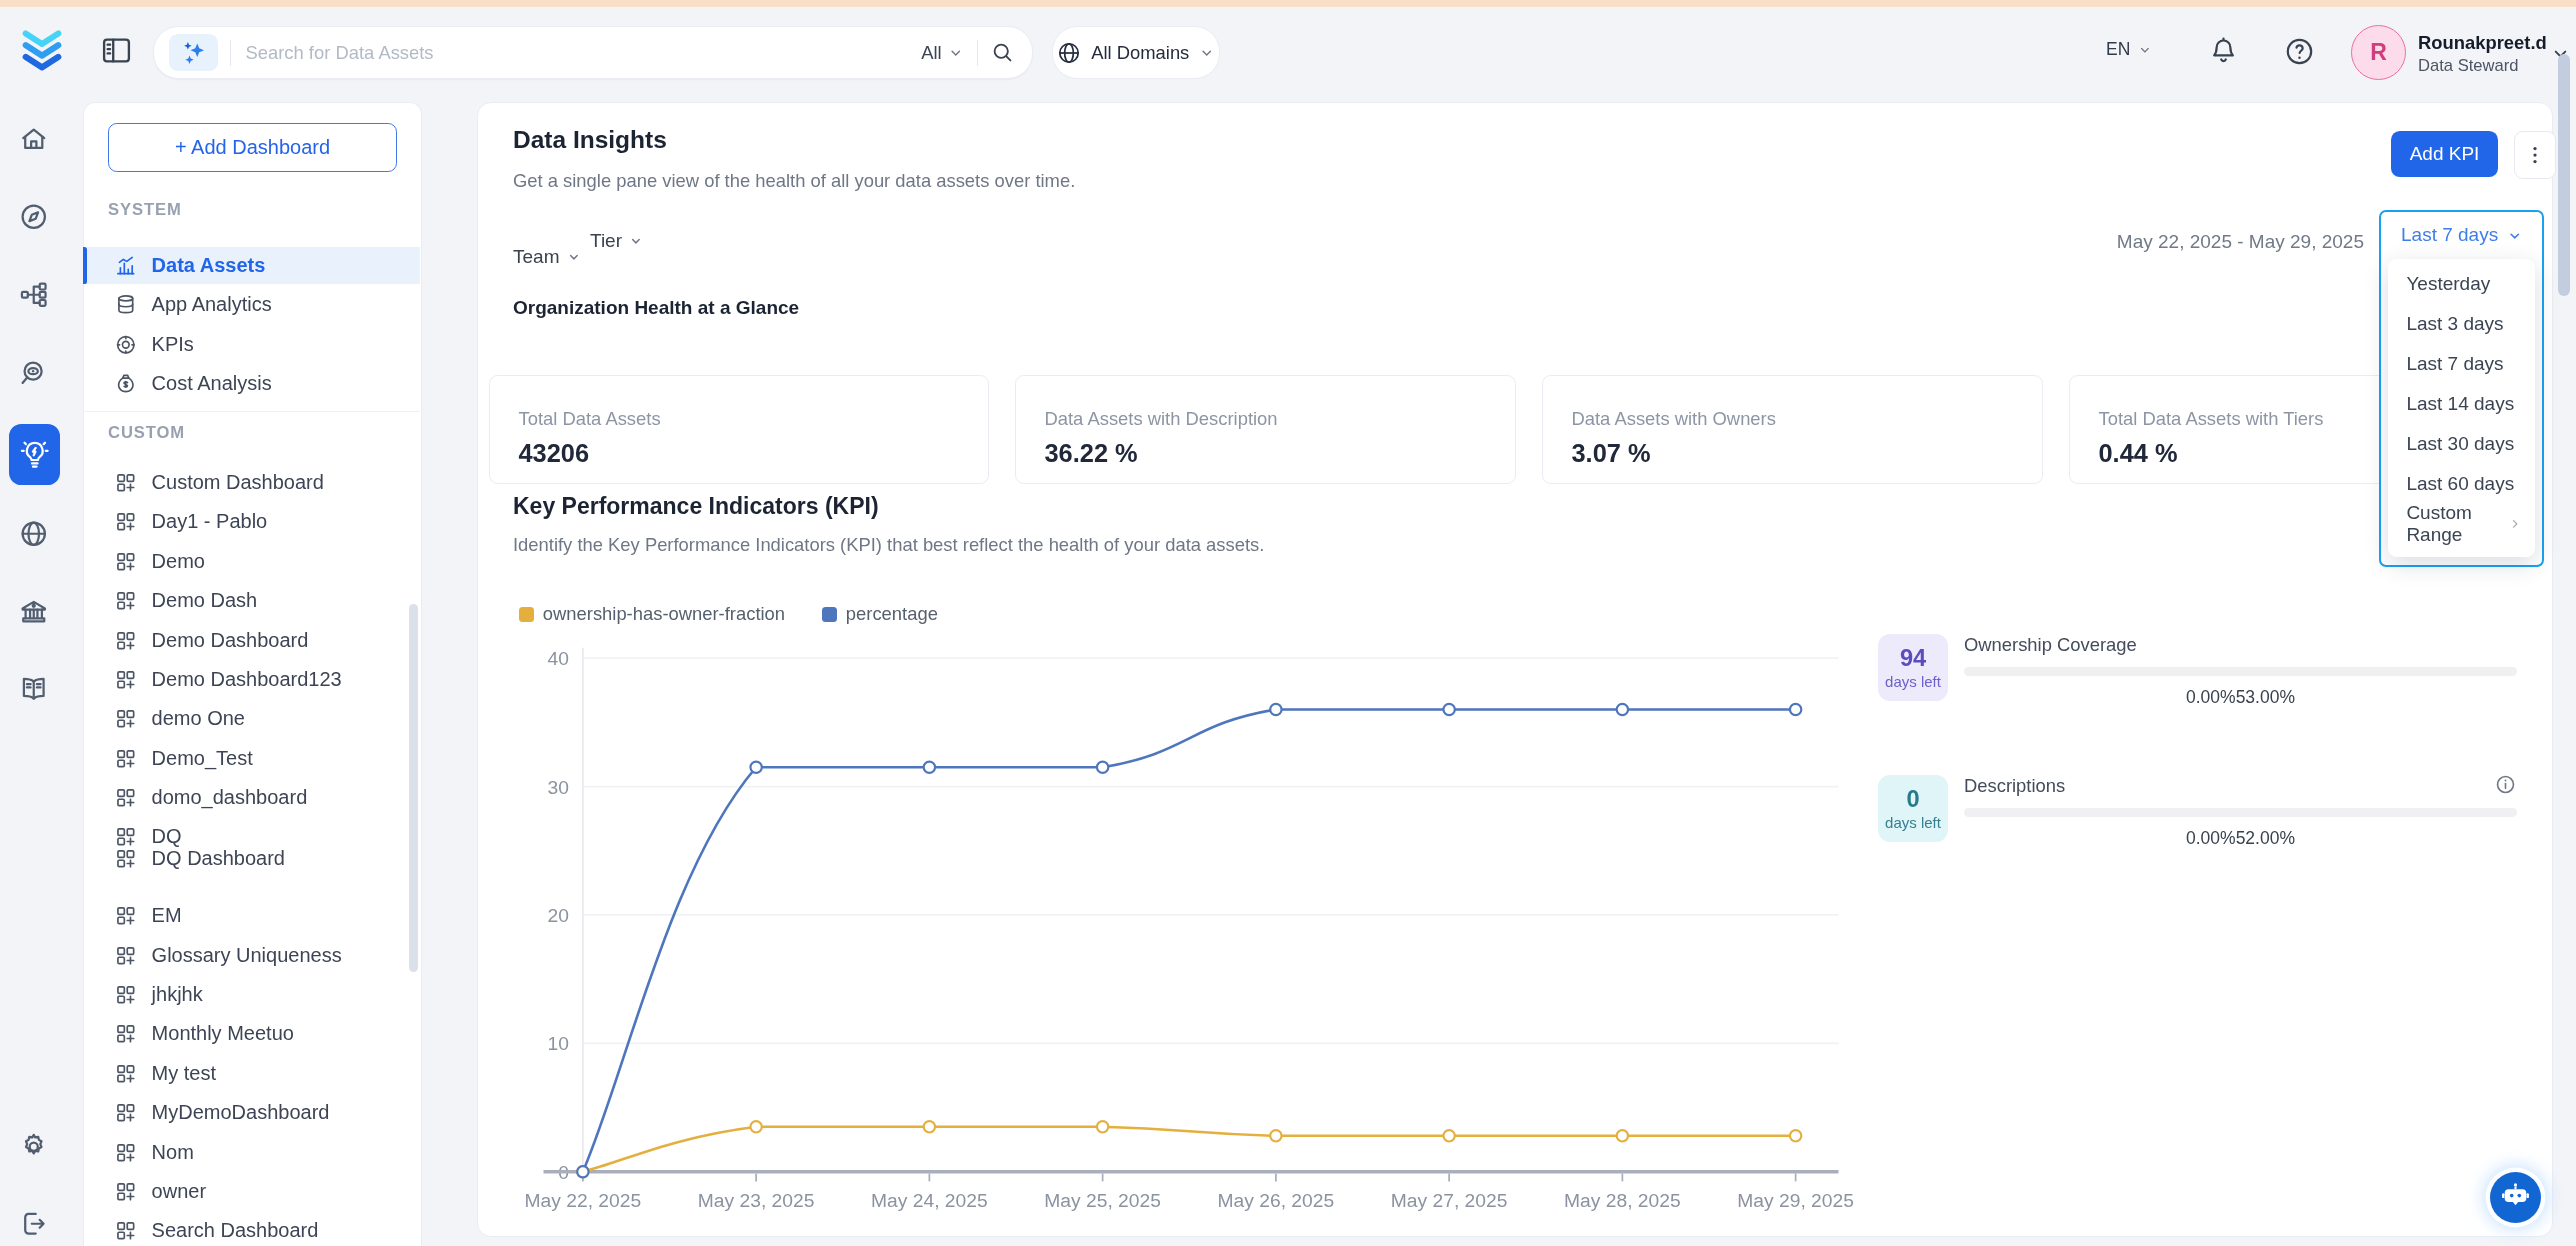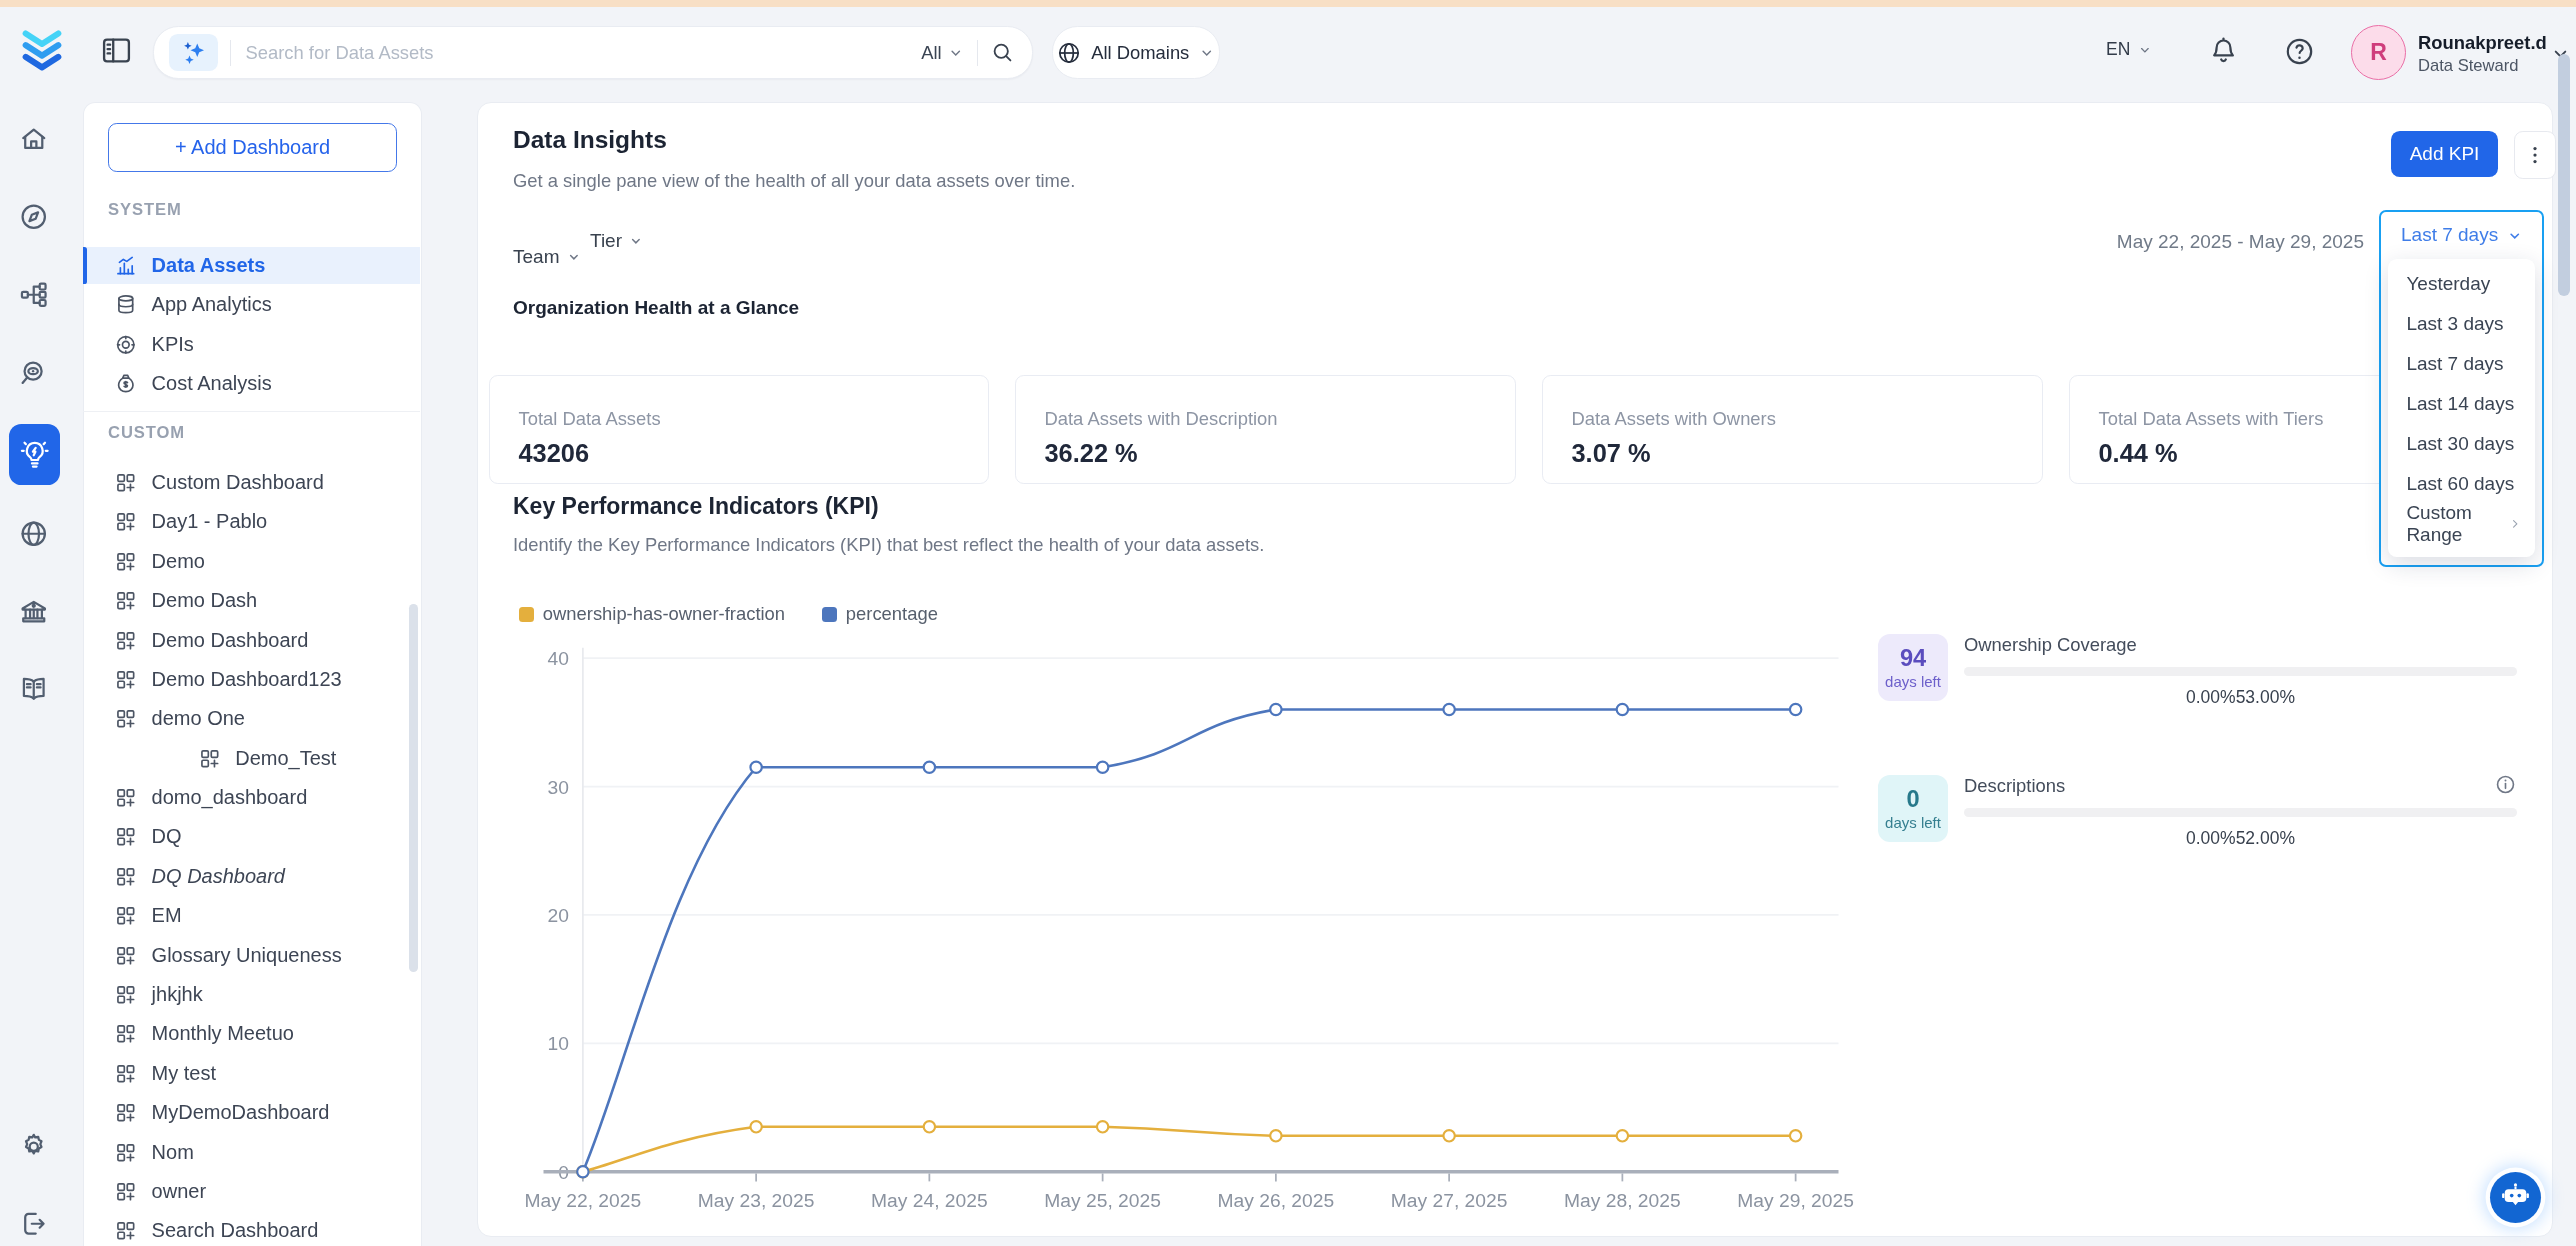--- a/index.html
+++ b/index.html
@@ -368,21 +368,21 @@
         <span class="ic">
           <svg width="23.6" height="23.6" viewBox="0 0 24 24" fill="none" stroke="currentColor" stroke-width="1.7" stroke-linecap="round" stroke-linejoin="round">
             <rect x="4" y="4" width="6.5" height="6.5" rx="1.2"></rect>
             <rect x="13.5" y="4" width="6.5" height="6.5" rx="1.2"></rect>
             <rect x="4" y="13.5" width="6.5" height="6.5" rx="1.2"></rect>
             <path d="M16.75 13.5V20M13.5 16.75H20"></path>
           </svg>
         </span>
         <span>demo One</span>
       </li>
-      <li class="side-item" style="top: 276px; justify-content: center;">
+      <li class="side-item" style="top: 276px;">
         <span class="ic">
           <svg width="23.6" height="23.6" viewBox="0 0 24 24" fill="none" stroke="currentColor" stroke-width="1.7" stroke-linecap="round" stroke-linejoin="round">
             <rect x="4" y="4" width="6.5" height="6.5" rx="1.2"></rect>
             <rect x="13.5" y="4" width="6.5" height="6.5" rx="1.2"></rect>
             <rect x="4" y="13.5" width="6.5" height="6.5" rx="1.2"></rect>
             <path d="M16.75 13.5V20M13.5 16.75H20"></path>
           </svg>
         </span>
         <span>Demo_Test</span>
       </li>
@@ -401,21 +401,21 @@
         <span class="ic">
           <svg width="23.6" height="23.6" viewBox="0 0 24 24" fill="none" stroke="currentColor" stroke-width="1.7" stroke-linecap="round" stroke-linejoin="round">
             <rect x="4" y="4" width="6.5" height="6.5" rx="1.2"></rect>
             <rect x="13.5" y="4" width="6.5" height="6.5" rx="1.2"></rect>
             <rect x="4" y="13.5" width="6.5" height="6.5" rx="1.2"></rect>
             <path d="M16.75 13.5V20M13.5 16.75H20"></path>
           </svg>
         </span>
         <span>DQ</span>
       </li>
-      <li class="side-item" style="top: 394px; font-style: italic;">
+      <li class="side-item" style="top: 376px;">
         <span class="ic">
           <svg width="23.6" height="23.6" viewBox="0 0 24 24" fill="none" stroke="currentColor" stroke-width="1.7" stroke-linecap="round" stroke-linejoin="round">
             <rect x="4" y="4" width="6.5" height="6.5" rx="1.2"></rect>
             <rect x="13.5" y="4" width="6.5" height="6.5" rx="1.2"></rect>
             <rect x="4" y="13.5" width="6.5" height="6.5" rx="1.2"></rect>
             <path d="M16.75 13.5V20M13.5 16.75H20"></path>
           </svg>
         </span>
         <span>DQ Dashboard</span>
       </li>

